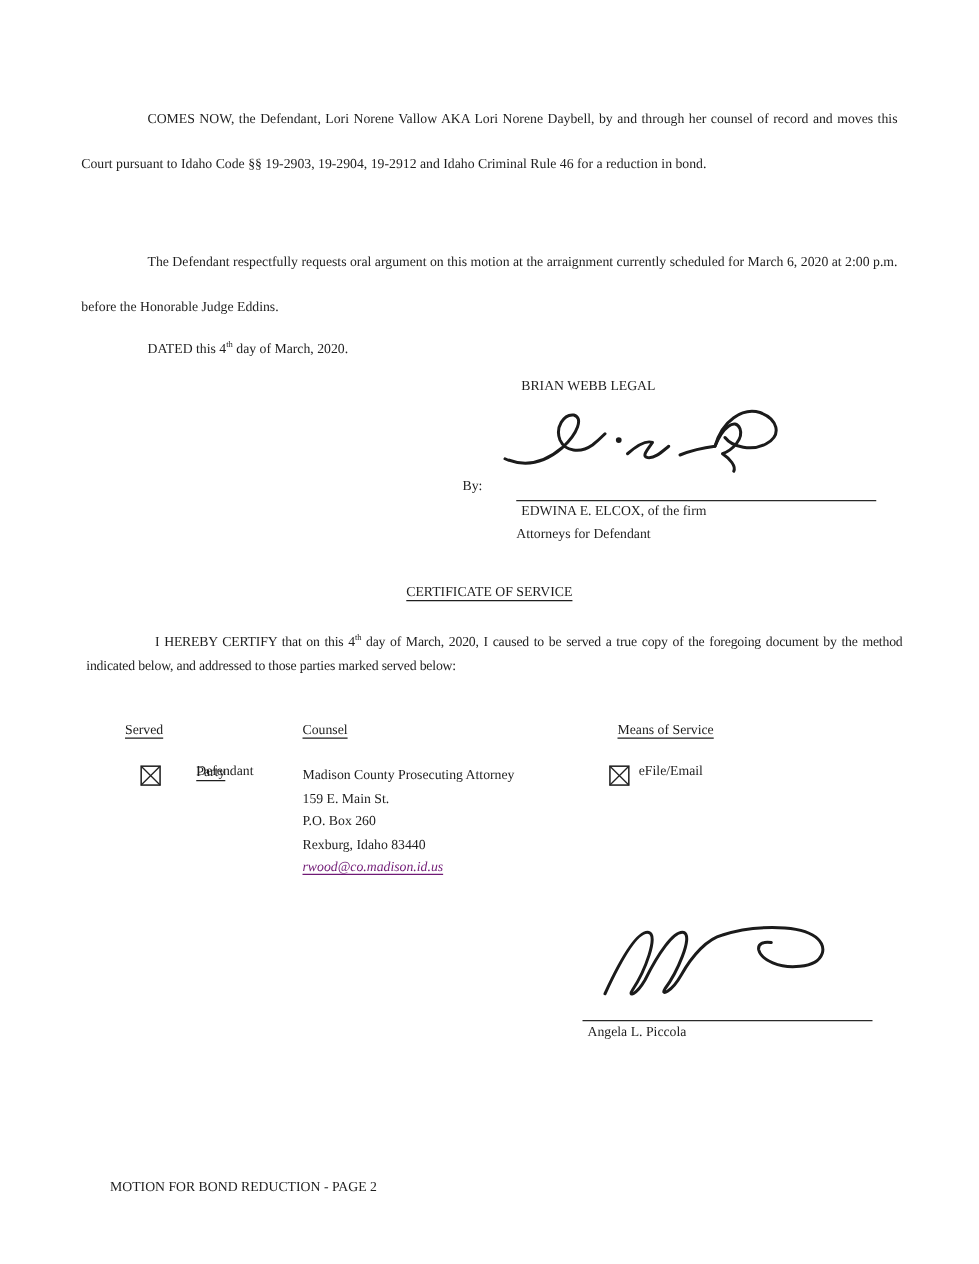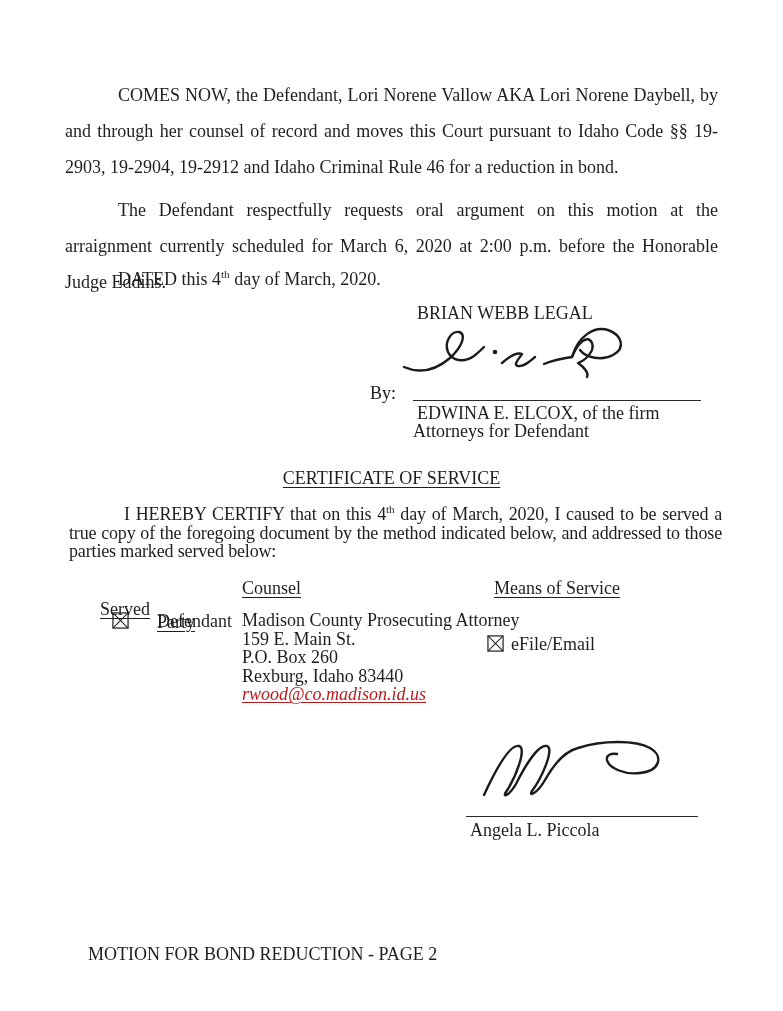--- a/index.html
+++ b/index.html
@@ -7,21 +7,21 @@
     padding: 0;
     background: #ffffff;
   }
   .page {
     position: relative;
     width: 783px;
     height: 1011px;
     background: #ffffff;
     font-family: "Liberation Serif", "DejaVu Serif", serif;
     color: #1e1e1e;
-    font-size: 18px;
+    font-size: 11px;
     overflow: hidden;
   }
   .body-para {
     position: absolute;
     left: 65px;
     width: 653px;
     margin: 0;
     text-align: justify;
     line-height: 36px;
     text-indent: 53px;
@@ -112,42 +112,42 @@
   <p class="abs" style="left:417px; top:403px;">EDWINA E. ELCOX, of the firm</p>
 
   <p class="abs" style="left:413px; top:421px;">Attorneys for Defendant</p>
 
   <p class="cert-title">
     <span>CERTIFICATE OF SERVICE</span>
   </p>
 
   <p class="single-para" style="top:501px;"><span>I HEREBY CERTIFY that on this 4</span><sup class="ord">th</sup><span> day of March, 2020, I caused to be served a true copy of the foregoing document by the method indicated below, and addressed to those parties marked served below:</span></p>
 
-  <p class="abs underlined" style="left:100px; top:599px;">Served</p>
+  <p class="abs underlined" style="left:100px; top:578px;">Served</p>
   <p class="abs underlined" style="left:157px; top:612px;">Party</p>
   <p class="abs underlined" style="left:242px; top:578px;">Counsel</p>
   <p class="abs underlined" style="left:494px; top:578px;">Means of Service</p>
 
   <svg class="checkbox-icon abs" style="left:112px; top:612px;" width="17" height="17" viewBox="0 0 18 18" aria-hidden="true">
     <rect x="1" y="1" width="16" height="16"></rect>
     <line x1="1" y1="1" x2="17" y2="17"></line>
     <line x1="17" y1="1" x2="1" y2="17"></line>
   </svg>
 
   <p class="abs" style="left:157px; top:611px;">Defendant</p>
 
   <div class="counsel-block abs" style="left:242px; top:611px;">
     <p>Madison County Prosecuting Attorney</p>
     <p>159 E. Main St.</p>
     <p>P.O. Box 260</p>
     <p>Rexburg, Idaho 83440</p>
-    <p class="email-link" style="color:#b91c1c;">rwood@co.madison.id.us</p>
+    <p class="email-link" style="color:#701a75;">rwood@co.madison.id.us</p>
   </div>
 
-  <div class="means-cell abs" style="left:487px; top:634px;">
+  <div class="means-cell abs" style="left:487px; top:611px;">
     <svg class="checkbox-icon" style="margin-top:1px;" width="17" height="17" viewBox="0 0 18 18" aria-hidden="true">
       <rect x="1" y="1" width="16" height="16"></rect>
       <line x1="1" y1="1" x2="17" y2="17"></line>
       <line x1="17" y1="1" x2="1" y2="17"></line>
     </svg>
     <span>eFile/Email</span>
   </div>
 
   <svg class="sig-svg" style="left:478px; top:733px;" width="190" height="70" viewBox="0 0 190 70" aria-hidden="true">
     <path d="M6,62 C18,36 32,11 41,13 C49,15 38,44 28,59 C24,65 31,63 38,51 C48,31 61,11 69,13 C77,16 63,46 54,58 C50,64 59,61 67,47 C76,31 88,18 100,15 C124,7 158,7 172,15 C186,23 182,38 162,40 C146,42 131,35 129,27 C128,22 133,20 139,21"></path>

